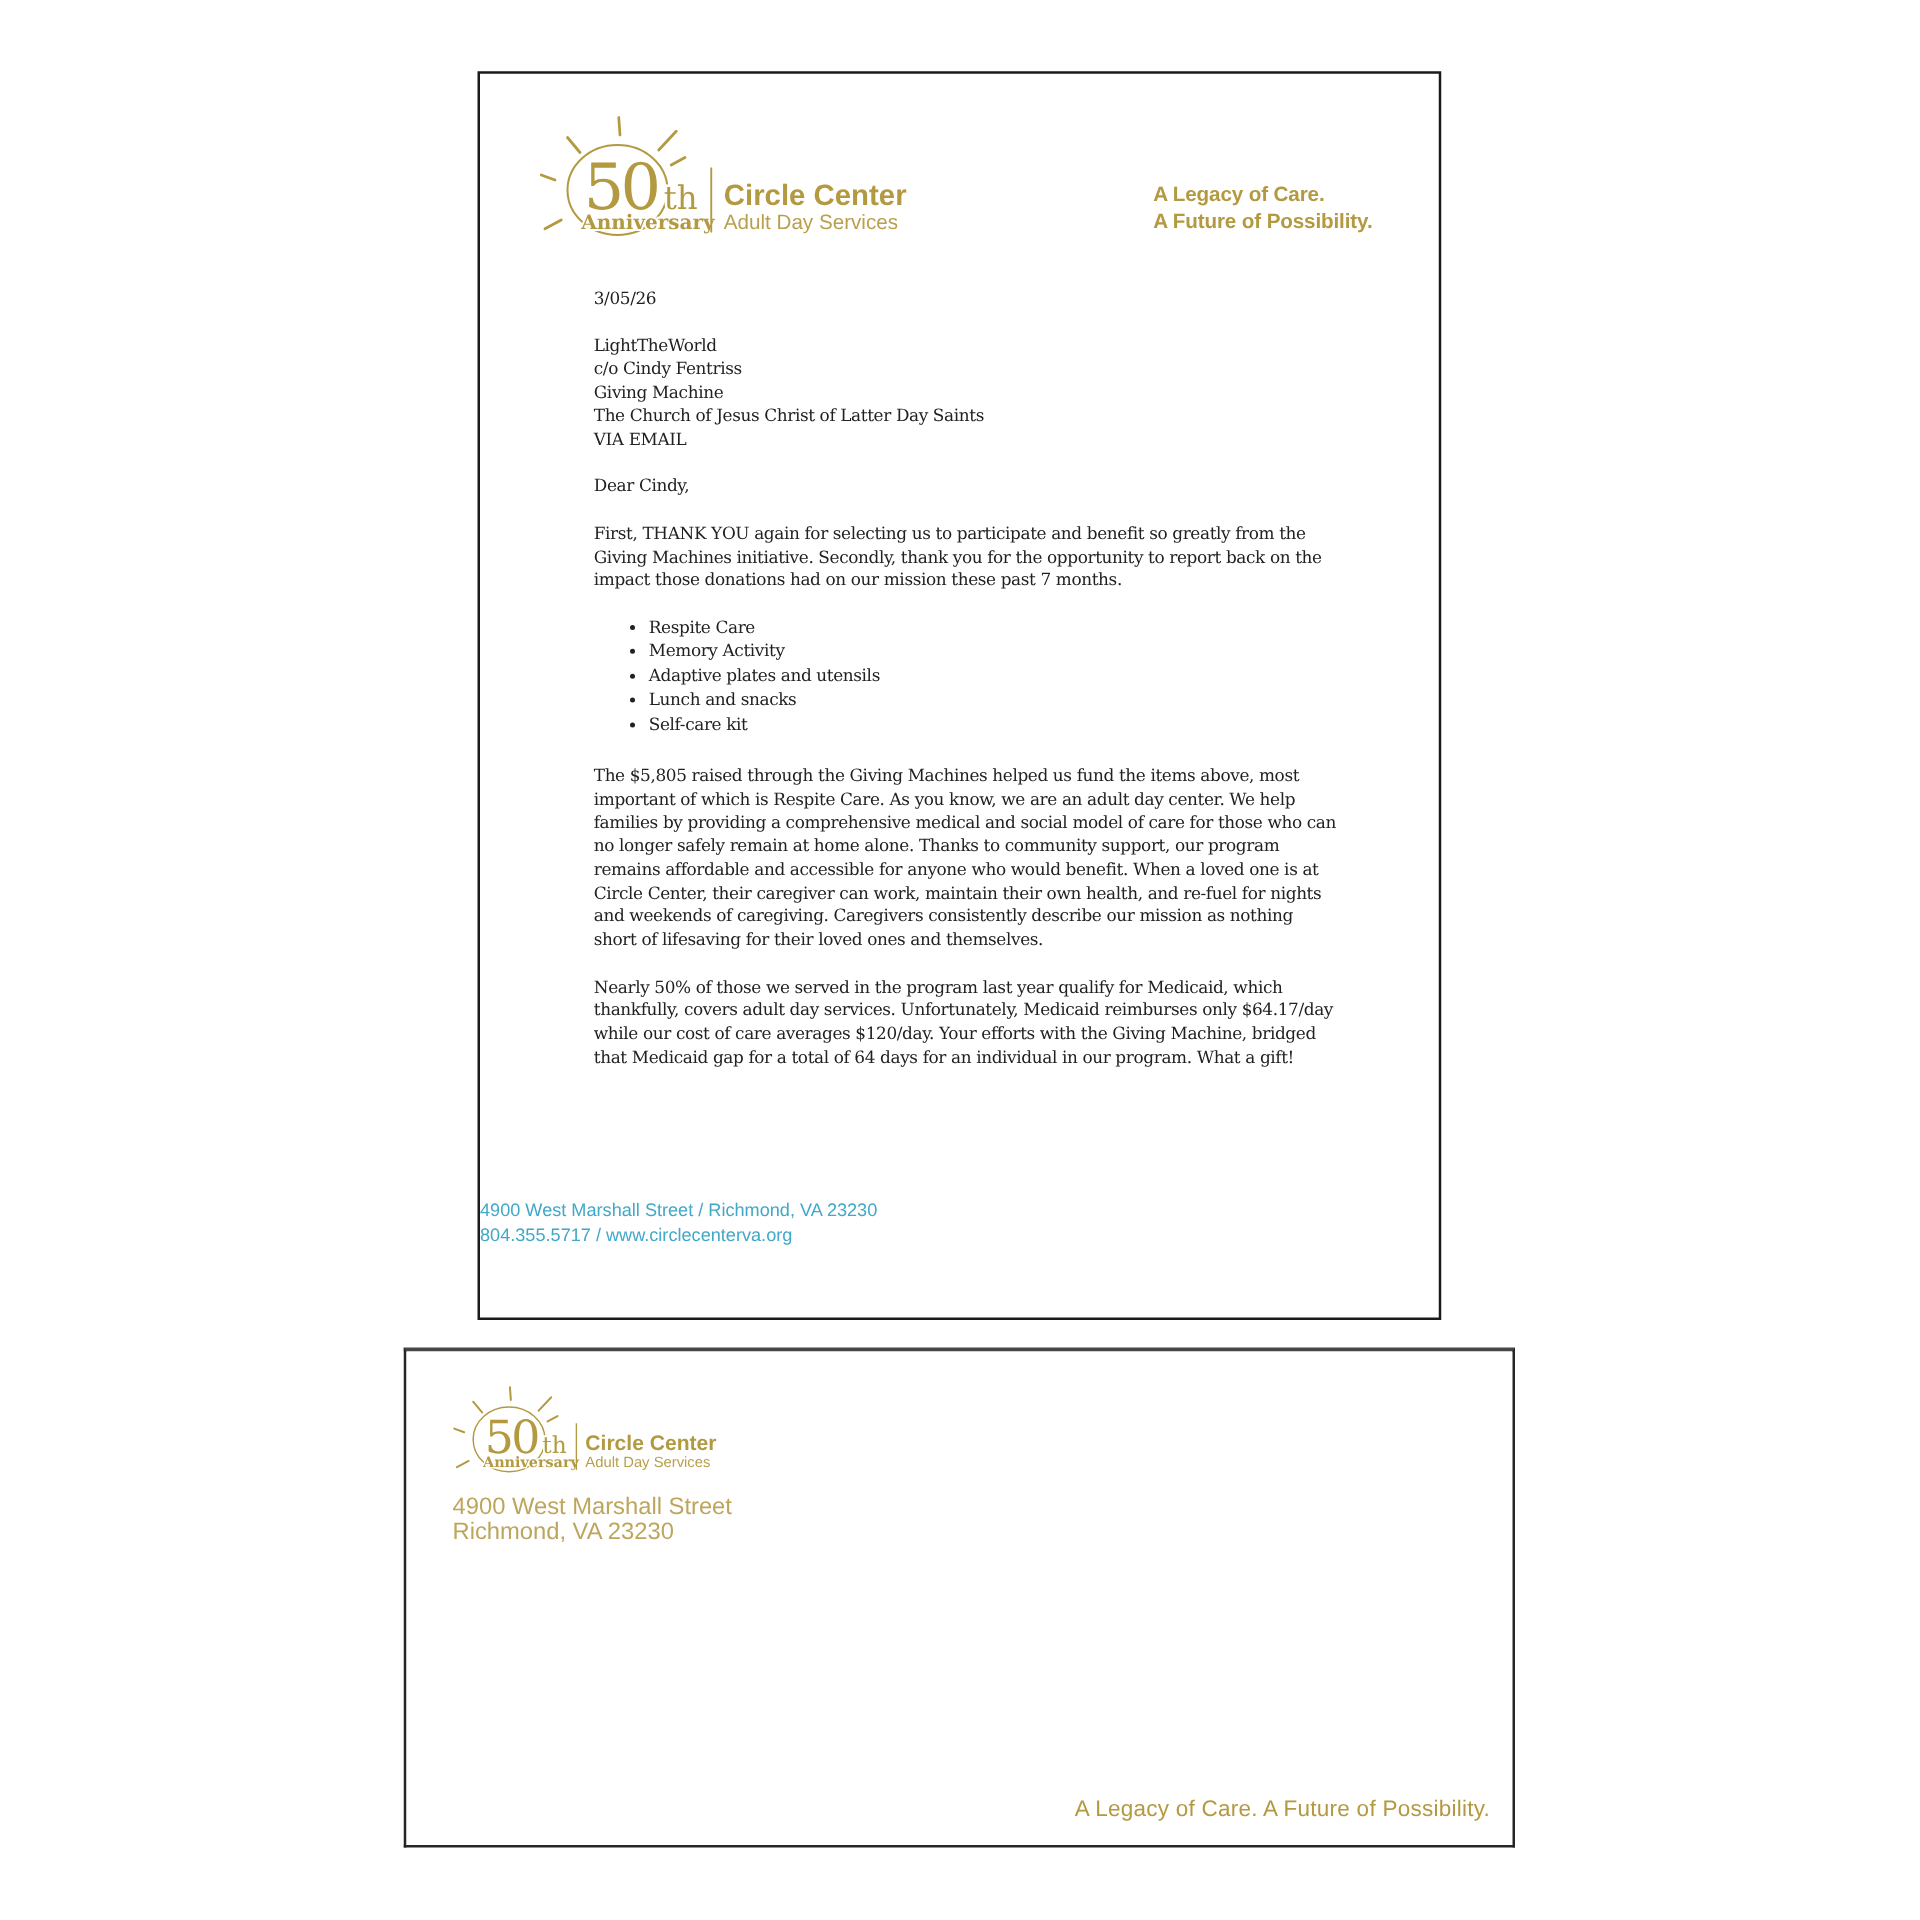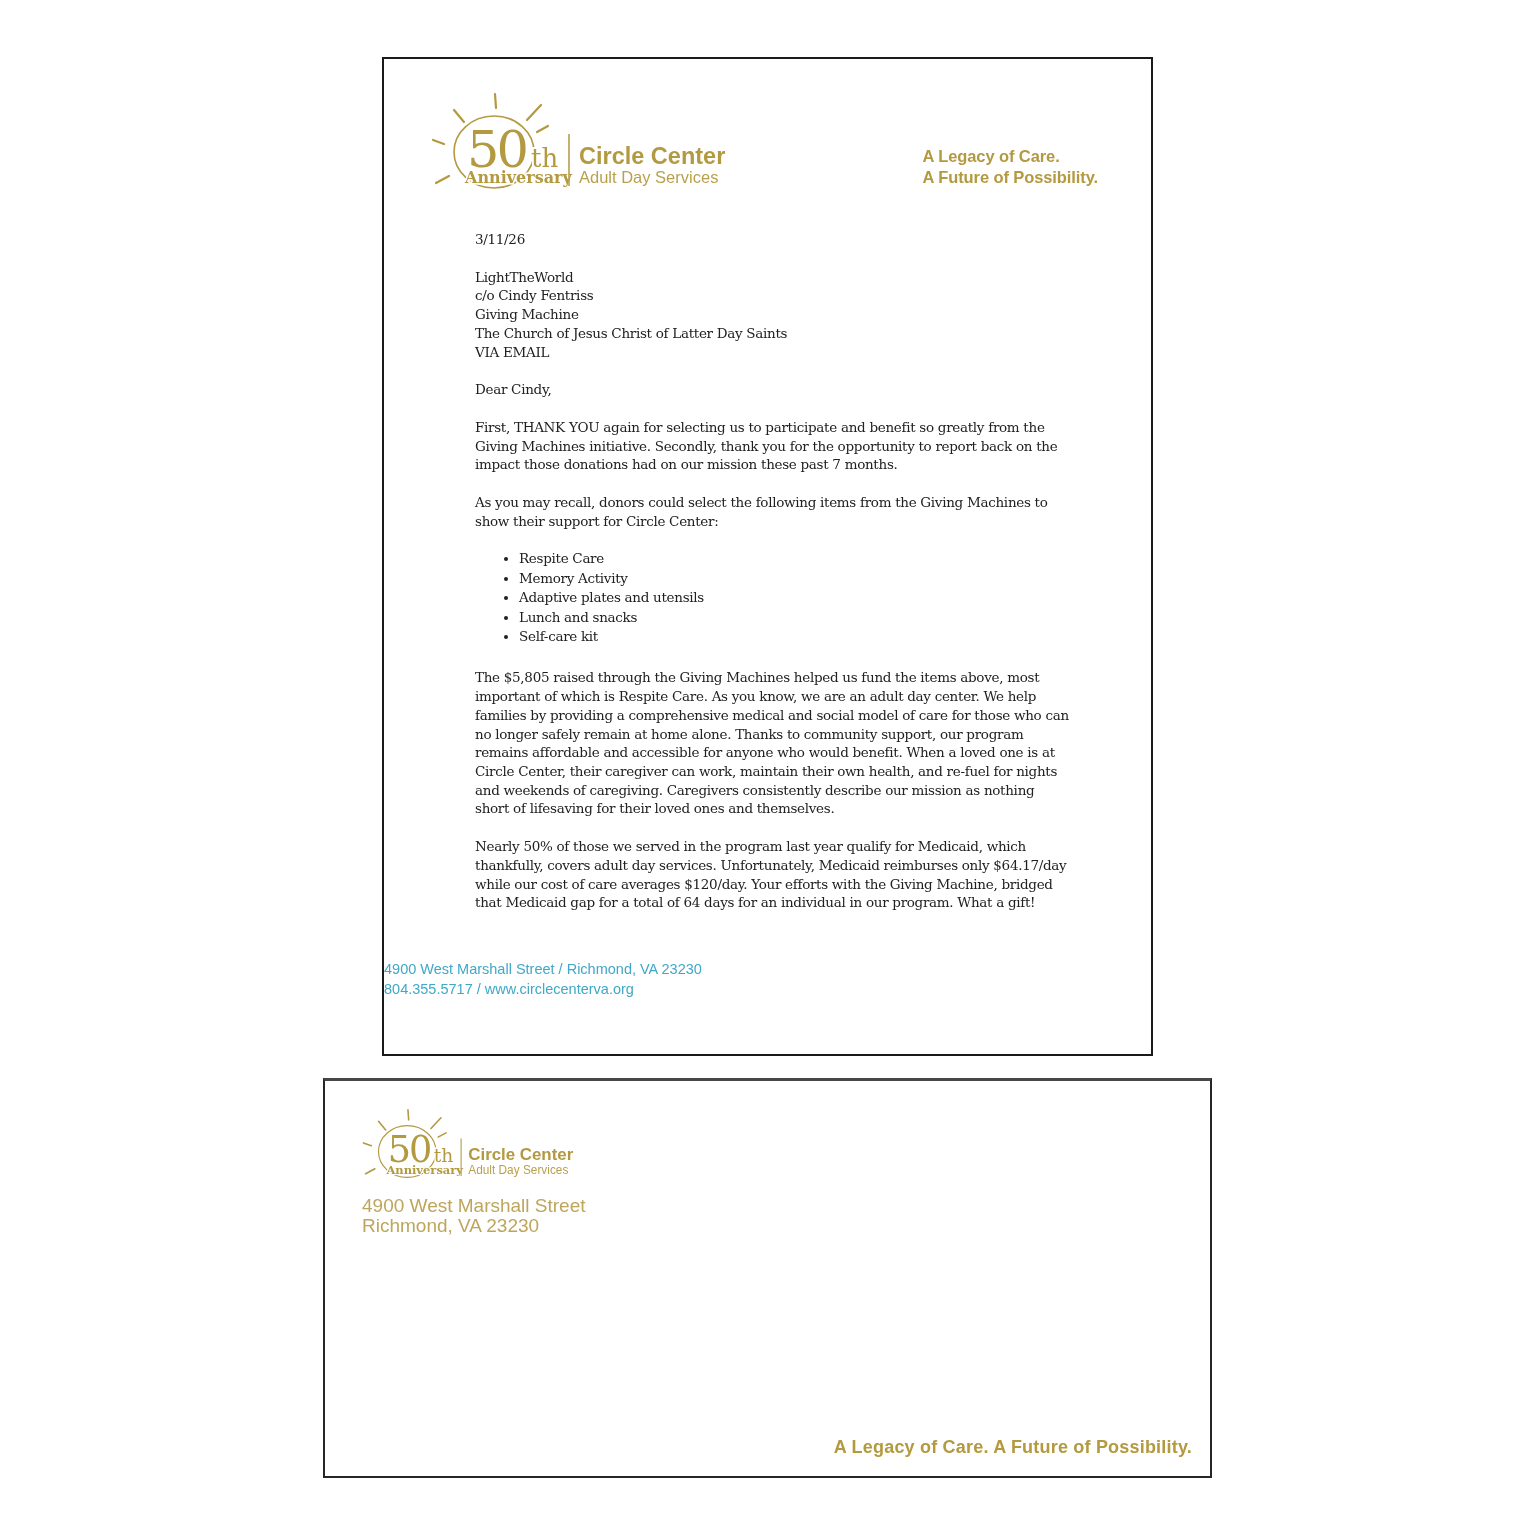--- a/index.html
+++ b/index.html
@@ -64,21 +64,21 @@
   }
   .env-logo{position:absolute;left:36px;top:26px;width:216px;height:79px;}
   .env-logo svg{width:100%;height:100%;overflow:visible;}
   .env-address{
     position:absolute;left:37px;top:115px;
     font-family:"Liberation Sans",sans-serif;font-size:19px;line-height:20px;
     color:var(--gold-soft);
   }
   .env-tagline{
     position:absolute;right:18px;bottom:18px;
-    font-family:"Liberation Sans",sans-serif;font-weight:bold;font-size:18px;
+    font-family:"Liberation Sans",sans-serif;font-weight:normal;font-size:18px;
     letter-spacing:0.2px;color:var(--gold);
   }
 </style>
 </head>
 <body>
 
 <section class="letter-page">
 
   <div class="logo-box">
     <svg viewBox="0 0 300 110">
@@ -99,34 +99,33 @@
       <text class="logo-sub" x="149" y="93">Adult Day Services</text>
     </svg>
   </div>
 
   <div class="letter-tagline">
     <div>A Legacy of Care.</div>
     <div>A Future of Possibility.</div>
   </div>
 
   <div class="letter-body">
-    <p>3/11/26</p>
+    <p>3/05/26</p>
 
     <div class="addr-block">
       <div>LightTheWorld</div>
       <div>c/o Cindy Fentriss</div>
       <div>Giving Machine</div>
       <div>The Church of Jesus Christ of Latter Day Saints</div>
       <div>VIA EMAIL</div>
     </div>
 
     <p>Dear Cindy,</p>
 
     <p>First, THANK YOU again for selecting us to participate and benefit so greatly from the Giving Machines initiative. Secondly, thank you for the opportunity to report back on the impact those donations had on our mission these past 7 months.</p>
-    <p>As you may recall, donors could select the following items from the Giving Machines to show their support for Circle Center:</p>
 
     <ul>
       <li>Respite Care</li>
       <li>Memory Activity</li>
       <li>Adaptive plates and utensils</li>
       <li>Lunch and snacks</li>
       <li>Self-care kit</li>
     </ul>
 
     <p>The $5,805 raised through the Giving Machines helped us fund the items above, most important of which is Respite Care. As you know, we are an adult day center. We help families by providing a comprehensive medical and social model of care for those who can no longer safely remain at home alone. Thanks to community support, our program remains affordable and accessible for anyone who would benefit. When a loved one is at Circle Center, their caregiver can work, maintain their own health, and re-fuel for nights and weekends of caregiving. Caregivers consistently describe our mission as nothing short of lifesaving for their loved ones and themselves.</p>

